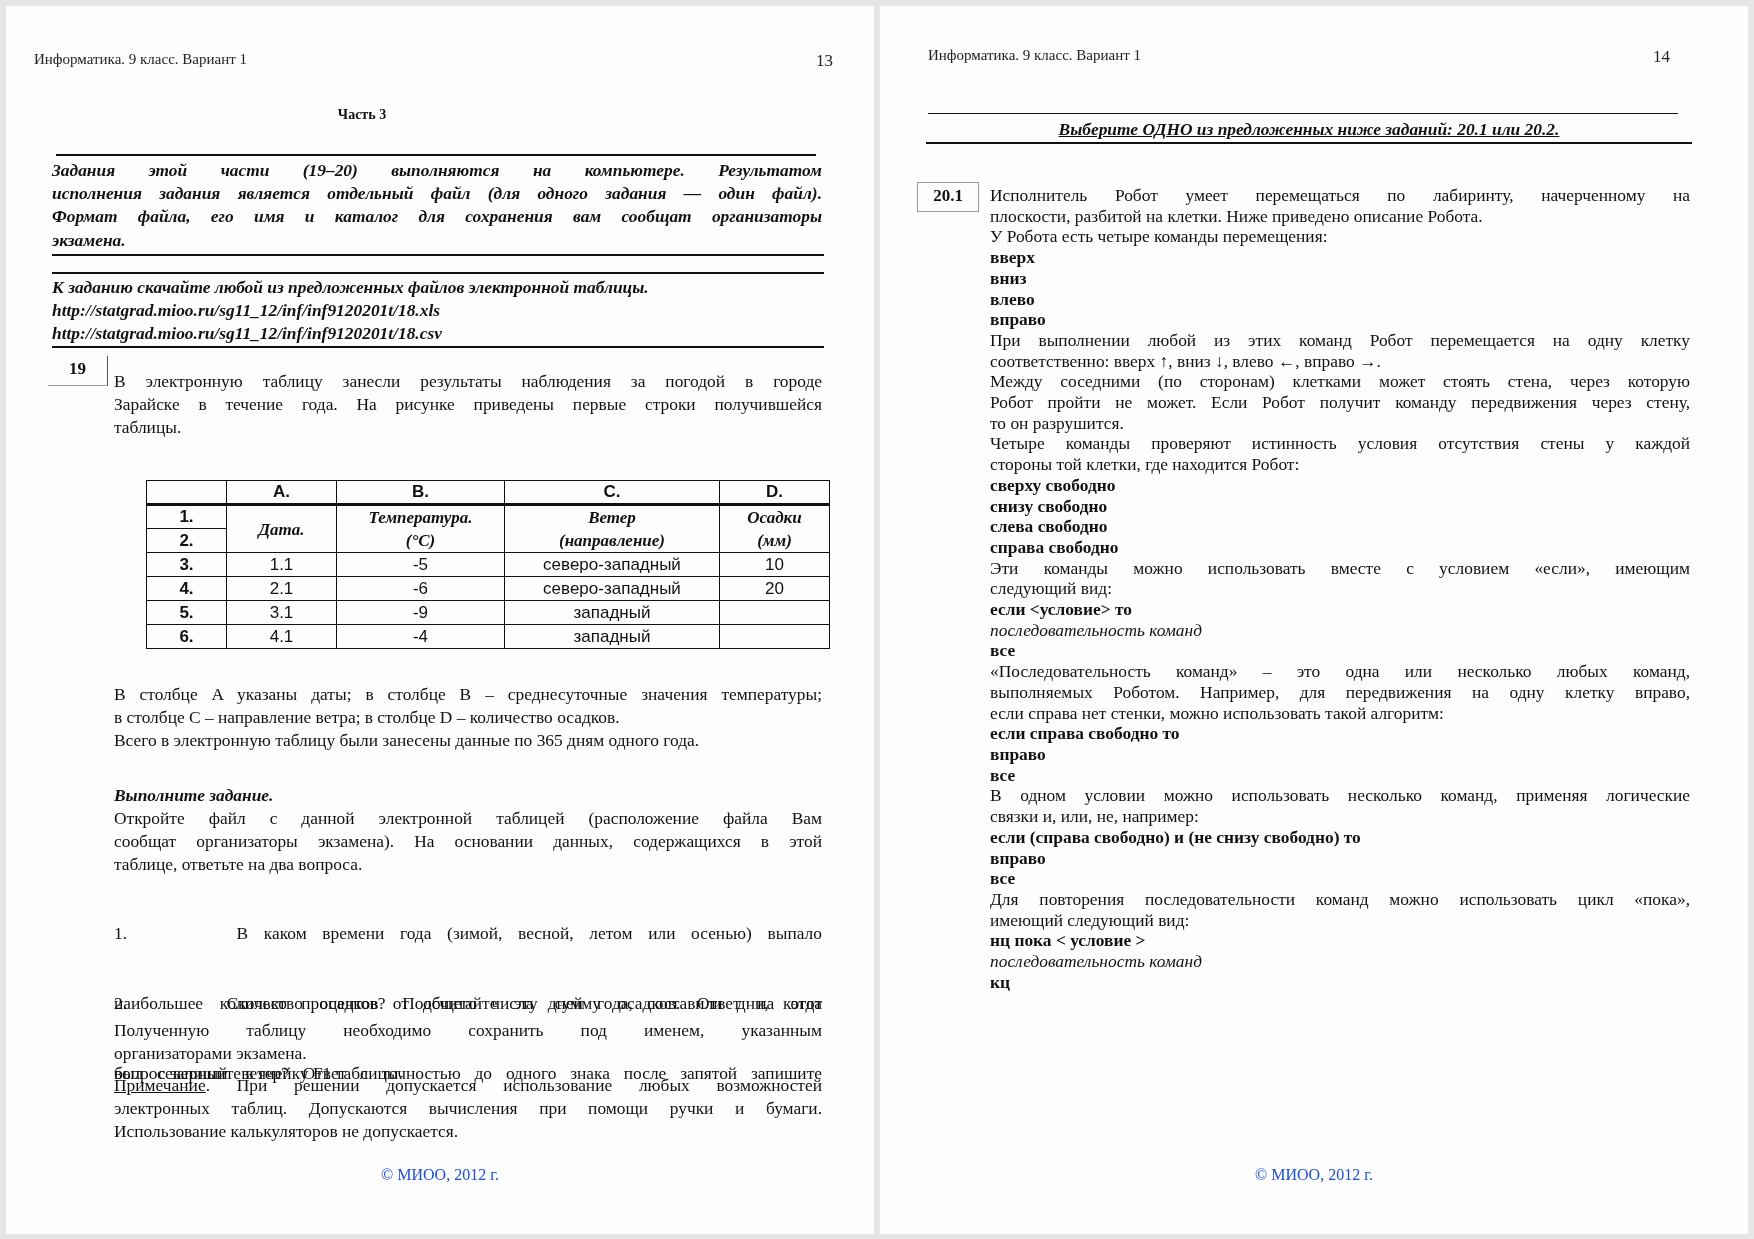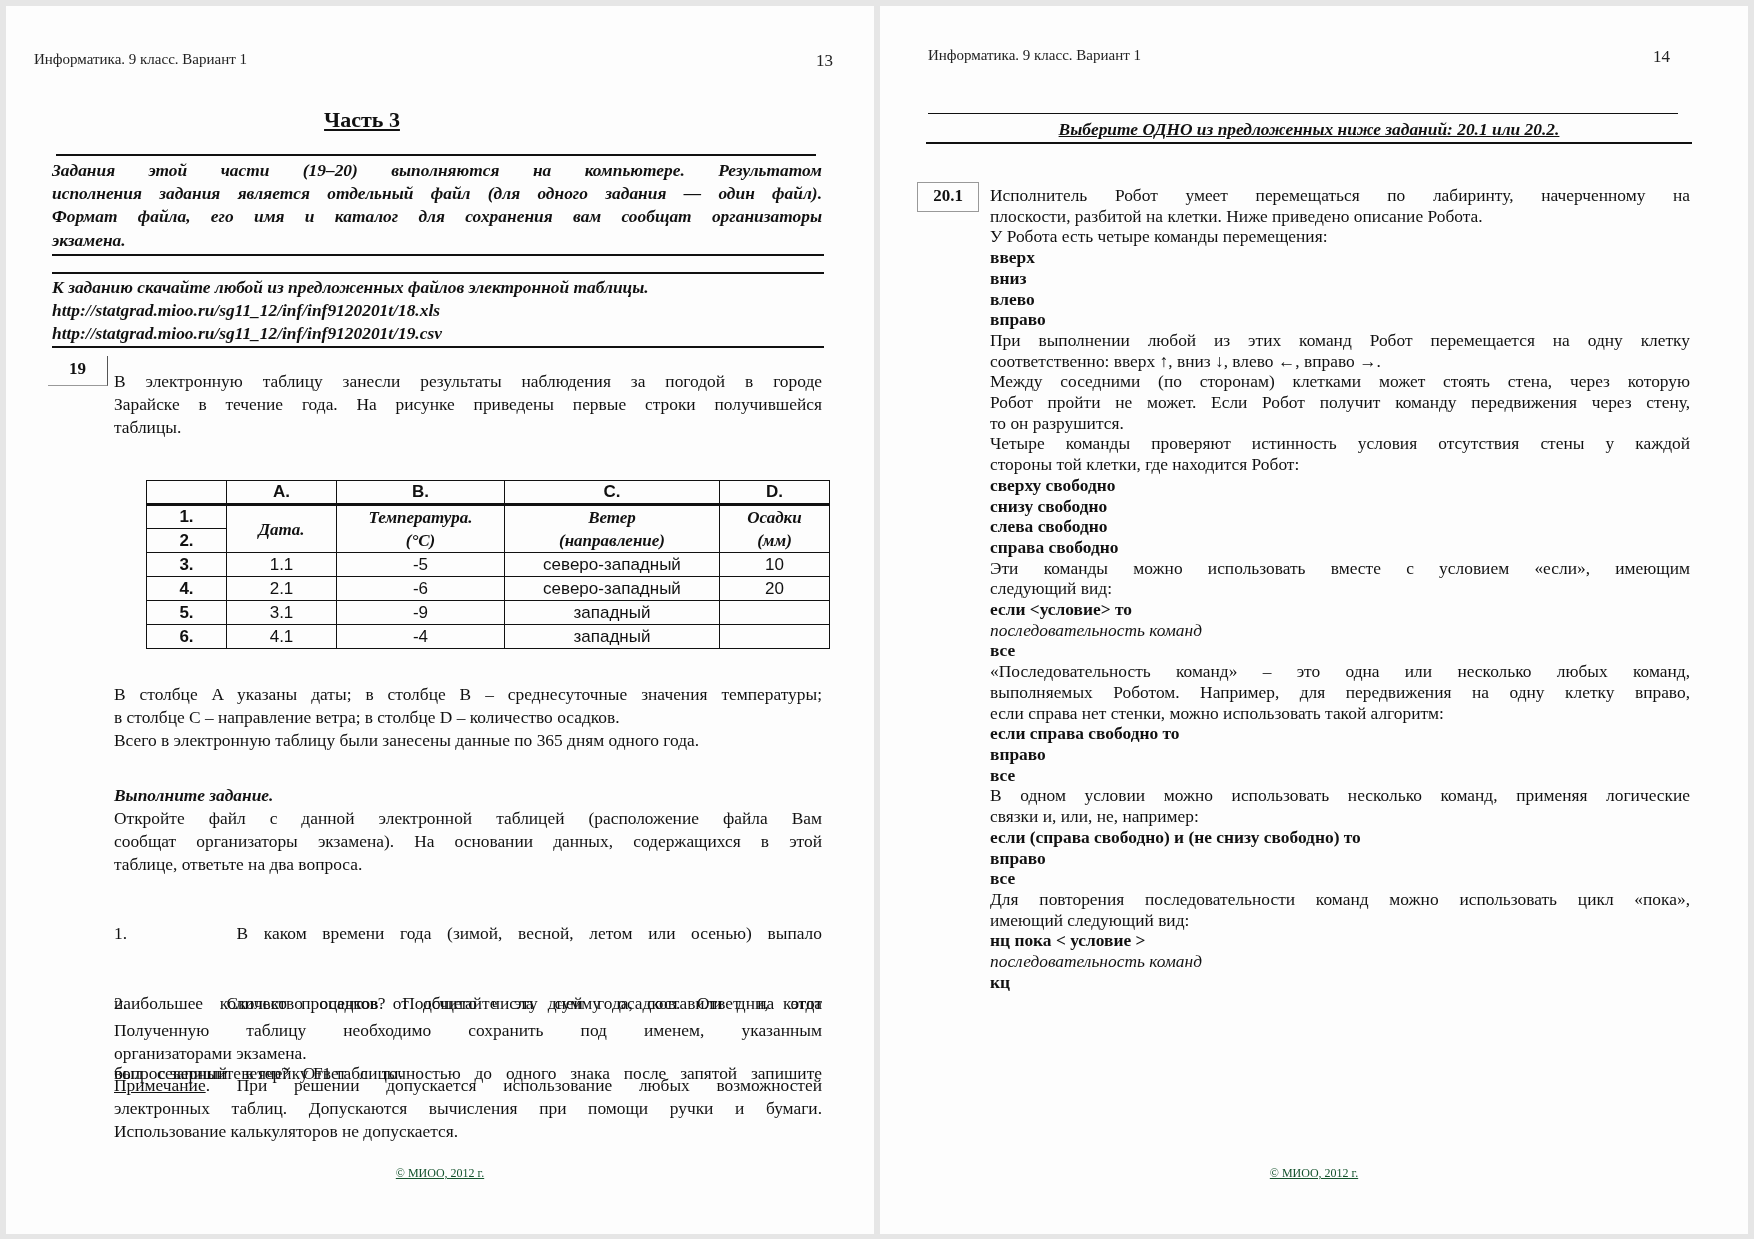--- a/index.html
+++ b/index.html
@@ -4,21 +4,21 @@
 <style>
   * { box-sizing: border-box; margin: 0; padding: 0; }
   html, body { width: 1754px; height: 1239px; background: #e6e6e6; overflow: hidden; }
   body { position: relative; font-family: "Liberation Serif", "DejaVu Serif", serif; color: #111; }
   .page { position: absolute; top: 6px; height: 1228px; background: #fdfdfd; }
   #page-left { left: 6px; width: 868px; }
   #page-right { left: 880px; width: 868px; }
   .abs { position: absolute; }
   .hdr { font-size: 15px; color: #222; }
   .pnum { font-size: 17px; color: #222; }
-  .footer { font-size: 12px; color: #14532d; width: 100%; text-align: center; text-decoration: underline; }
+  .footer { font-size: 16px; color: #1d4ed8; width: 100%; text-align: center; }
   .rule { position: absolute; height: 0; border-top: 2px solid #111; }
   .rule.thin { border-top-width: 1.5px; }
   .txt { font-size: 17.4px; line-height: 23.2px; text-align: justify; }
   .jline { display: block; text-align: justify; text-align-last: justify; }
   .lline { display: block; }
   .bi { font-weight: bold; font-style: italic; }
   .b { font-weight: bold; }
   .i { font-style: italic; }
   .u { text-decoration: underline; }
 
@@ -33,36 +33,36 @@
   table.sheet td.ser { font-family: "Liberation Serif", serif; font-style: italic; font-weight: bold; font-size: 17px; line-height: 23px; }
   table.sheet tr.top td { border-bottom-width: 3px; }
 </style>
 </head>
 <body>
 
 <div class="page" id="page-left">
   <div class="abs hdr" style="left:28px; top:45px;">Информатика. 9 класс. Вариант 1</div>
   <div class="abs pnum" style="left:810px; top:45px;">13</div>
 
-  <div class="abs b" style="left:0; width:712px; text-align:center; top:101px; font-size:22px;text-decoration:underline;">Часть 3</div>
+  <div class="abs b" style="left:0; width:712px; text-align:center; top:101px; font-size:14px;">Часть 3</div>
 
   <div class="rule" style="left:50px; width:760px; top:148px;"></div>
   <div class="abs txt bi" style="left:46px; width:770px; top:153px;">
     <span class="jline">Задания этой части (19–20) выполняются на компьютере. Результатом</span>
     <span class="jline">исполнения задания является отдельный файл (для одного задания — один файл).</span>
     <span class="jline">Формат файла, его имя и каталог для сохранения вам сообщат организаторы</span>
     <span class="lline">экзамена.</span>
   </div>
   <div class="rule" style="left:46px; width:772px; top:248px;"></div>
   <div class="rule" style="left:46px; width:772px; top:266px; border-top-width:2.5px;"></div>
 
   <div class="abs txt bi" style="left:46px; width:770px; top:270px;">
     <span class="lline">К заданию скачайте любой из предложенных файлов электронной таблицы.</span>
     <span class="lline">http://statgrad.mioo.ru/sg11_12/inf/inf9120201t/18.xls</span>
-    <span class="lline">http://statgrad.mioo.ru/sg11_12/inf/inf9120201t/19.csv</span>
+    <span class="lline">http://statgrad.mioo.ru/sg11_12/inf/inf9120201t/18.csv</span>
   </div>
   <div class="rule" style="left:46px; width:772px; top:340px;"></div>
 
   <div class="tasknum19">19</div>
   <div class="abs txt" style="left:108px; width:708px; top:364px;">
     <span class="jline">В электронную таблицу занесли результаты наблюдения за погодой в городе</span>
     <span class="jline">Зарайске в течение года. На рисунке приведены первые строки получившейся</span>
     <span class="lline">таблицы.</span>
   </div>
 

